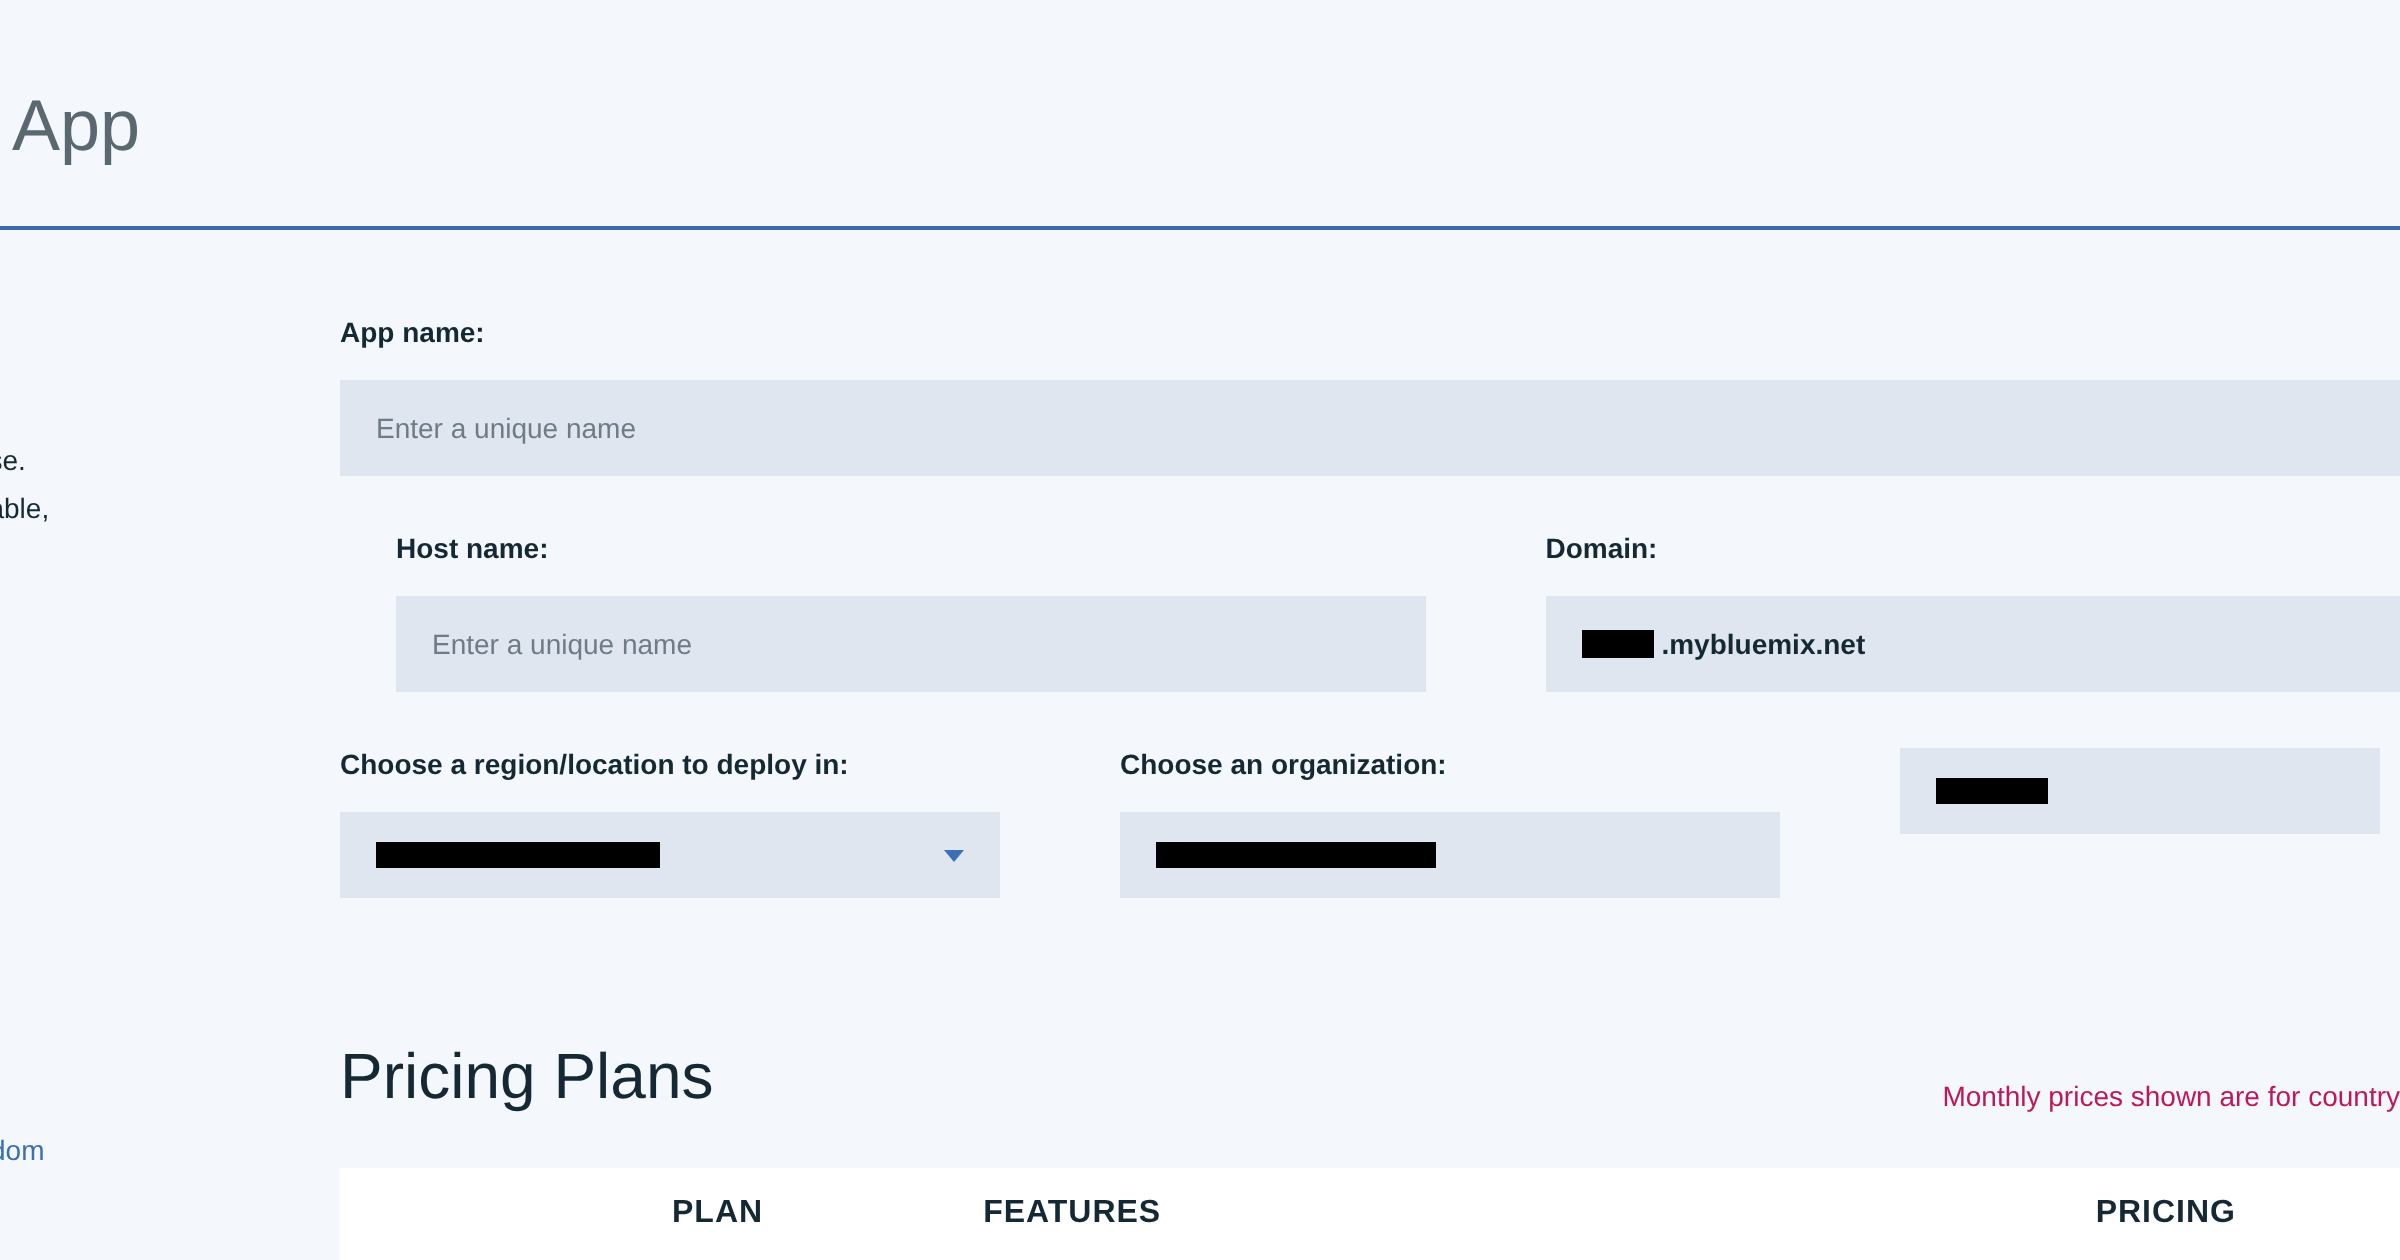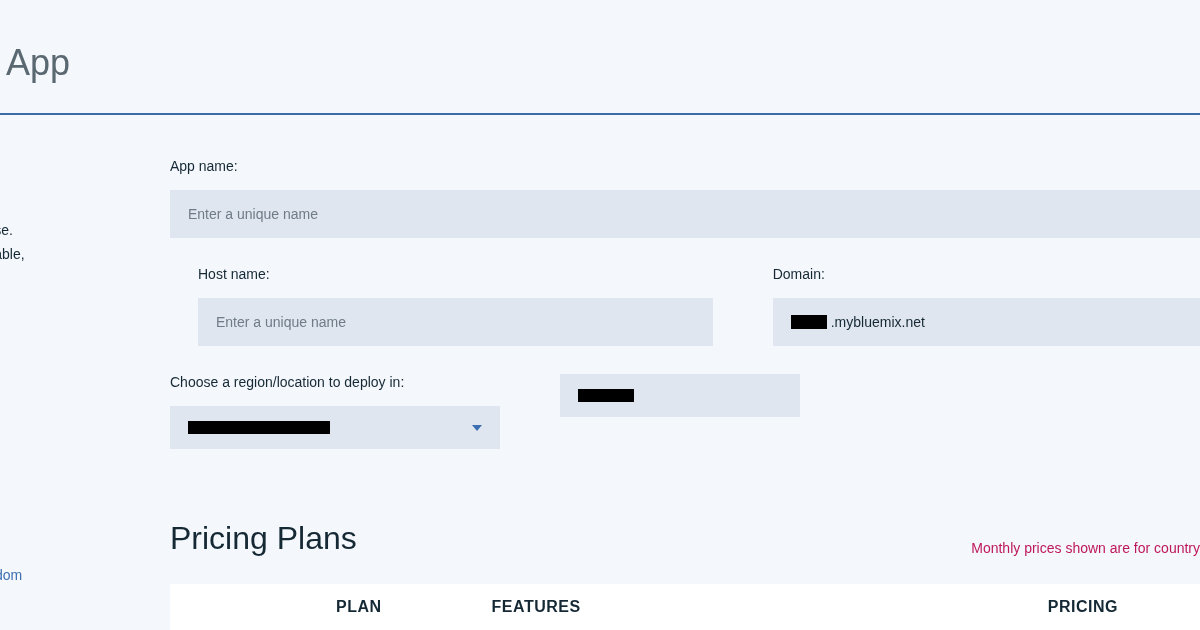--- a/index.html
+++ b/index.html
@@ -40,21 +40,21 @@
     }
     .left-text span { display: block; white-space: nowrap; }
     .form-area {
       position: absolute;
       left: 170px;
       top: 158px;
       right: 0;
     }
     .field-label {
       font-size: 14px;
-      font-weight: 400;
+      font-weight: 700;
       color: #152935;
       margin-bottom: 16px;
     }
     .row { display: flex; gap: 60px; margin-bottom: 28px; }
     .input-box {
       background: #dfe6ef;
       border: none;
       height: 48px;
       padding: 0 18px;
       font-size: 14px;
@@ -69,20 +69,21 @@
     .col-wide { width: 440px; }
     .domain-box {
       background: #dfe6ef;
       height: 48px;
       display: flex;
       align-items: center;
       padding: 0 18px;
       font-size: 14px;
       color: #152935;
       gap: 4px;
+      font-weight: bold;
     }
     .redact-sm {
       display: inline-block;
       background: #000;
       height: 14px;
     }
     .select-row { display: flex; gap: 60px; }
     .select-col-1 { width: 330px; }
     .select-col-2 { width: 330px; }
     .select-col-3 { width: 240px; }
@@ -180,20 +181,26 @@
   </div>
 
   <div class="select-row" style="margin-top:2px;">
     <div class="select-col-1">
       <div class="field-label">Choose a region/location to deploy in:</div>
       <div class="select-box">
         <span class="redact-block" style="width:142px;"></span>
         <span class="caret-down"></span>
       </div>
     </div>
+    <div class="select-col-2">
+      <div class="field-label">Choose an organization:</div>
+      <div class="select-box">
+        <span class="redact-block" style="width:140px;"></span>
+      </div>
+    </div>
     <div class="select-col-3">
       <div class="select-box">
         <span class="redact-block" style="width:56px;"></span>
       </div>
     </div>
   </div>
 
 </div>
 
 <div class="pricing-title">Pricing Plans</div>

